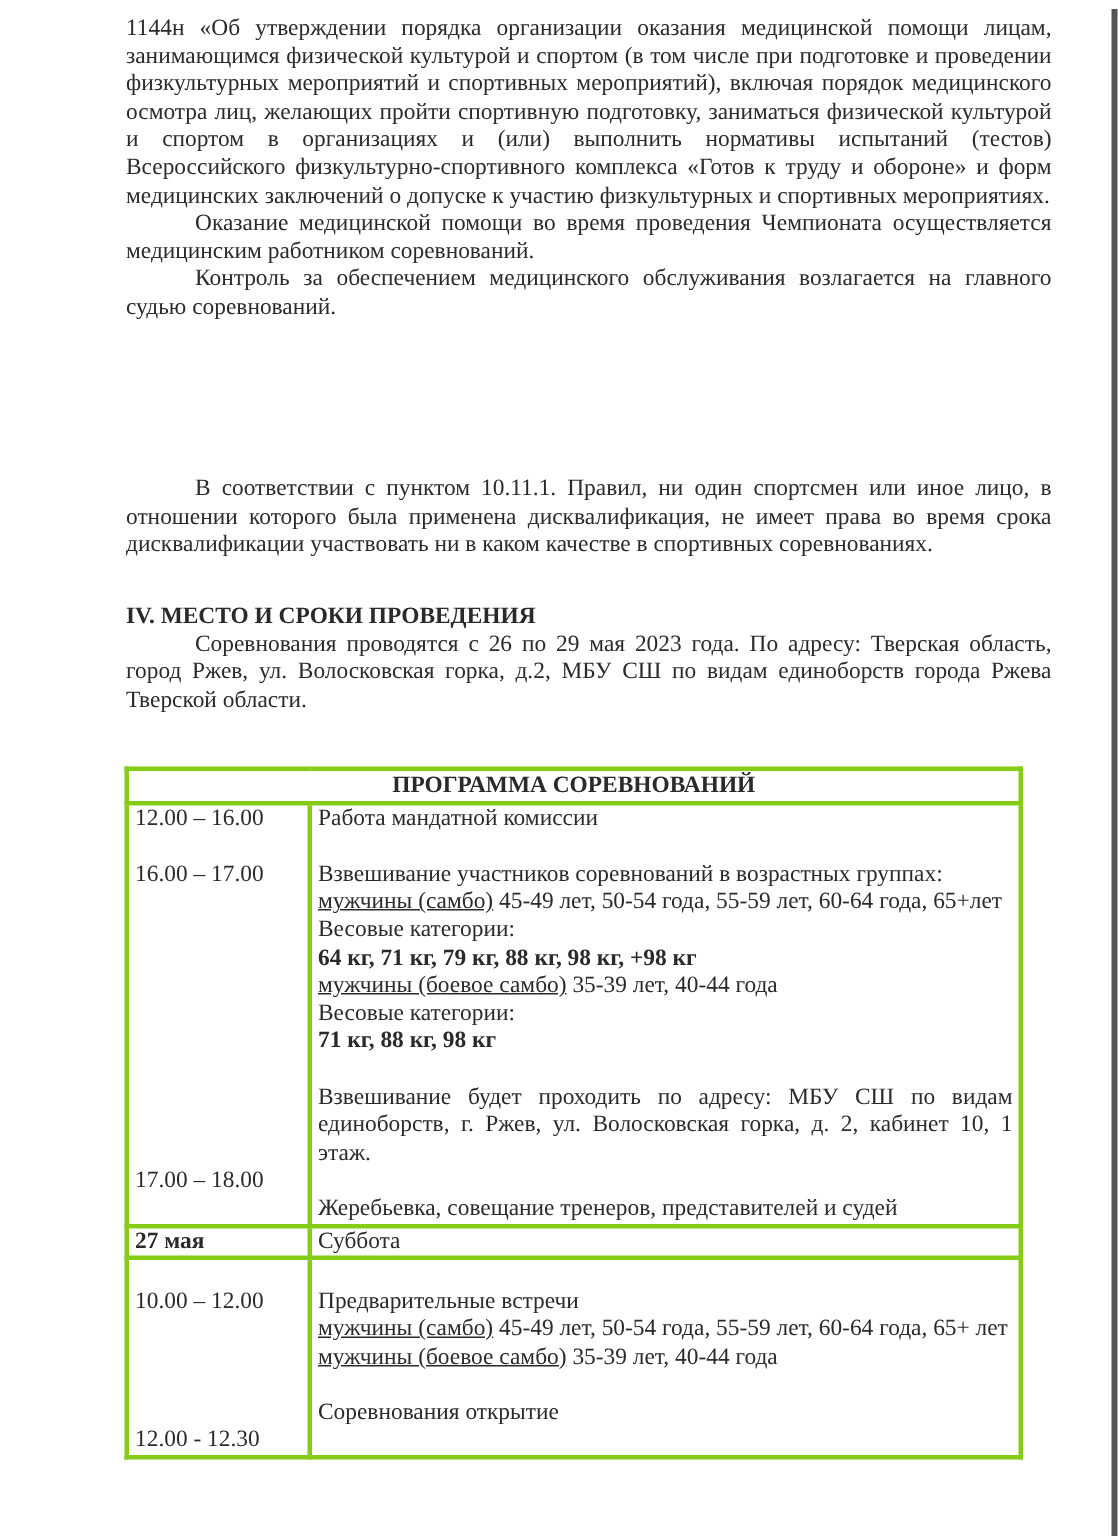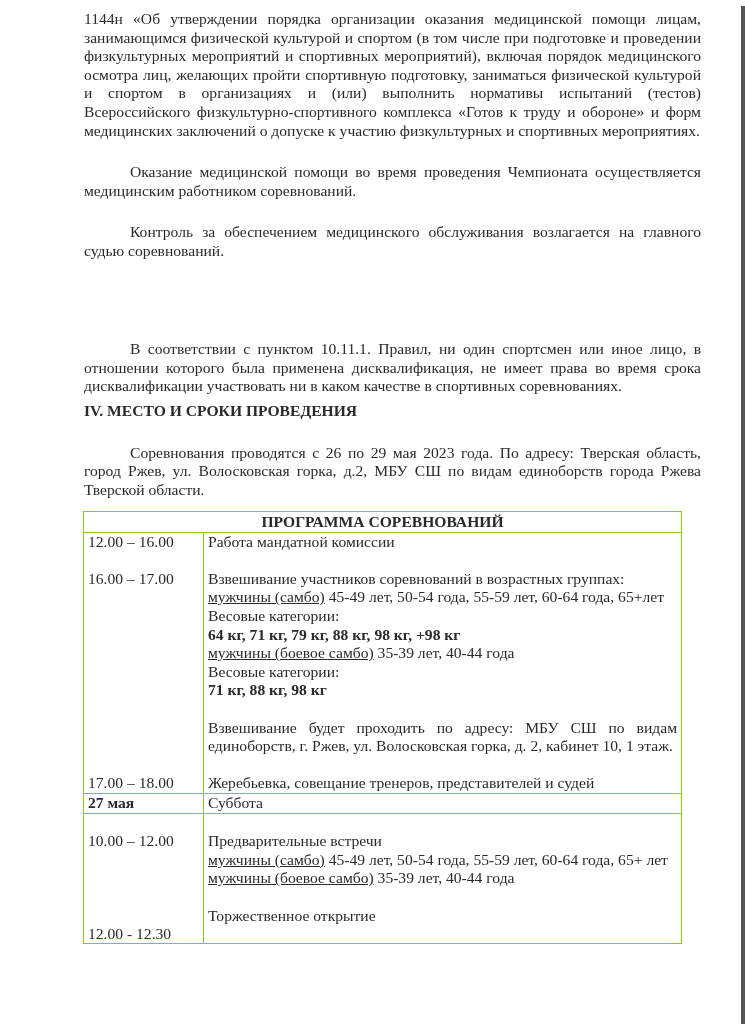--- a/index.html
+++ b/index.html
@@ -5,30 +5,30 @@
   html, body { margin: 0; padding: 0; }
   body {
     width: 745px; height: 1024px; position: relative; overflow: hidden;
     background: #ffffff; color: #2a2a2a;
     font-family: "Liberation Serif", "DejaVu Serif", serif;
     font-size: 15.6px; line-height: 18.6px;
   }
   .page-edge { position: absolute; top: 6px; right: 0; width: 4px; height: 1018px; background: #555; }
   .text-block { position: absolute; left: 84px; width: 617px; }
   p { margin: 0; text-align: justify; text-align-last: left; }
-  p.indent { text-indent: 46px; margin-top: 23px; }
+  p.indent { text-indent: 46px; }
   .heading { font-weight: bold; text-align: left; font-size: 15.6px; margin: 0; }
   #top { top: 10px; }
   #sanctions { top: 317px; }
   #section4 { top: 402px; }
   table {
     position: absolute; left: 83px; top: 511px; width: 599px;
     border-collapse: collapse; font-size: 15.6px; line-height: 18.6px;
   }
-  td { border: 1px solid #84cc16; padding: 0 4px; vertical-align: top; }
+  td { border: 3px solid #84cc16; padding: 0 4px; vertical-align: top; }
   td.time { width: 111px; }
   .prog-title { text-align: center; font-weight: bold; font-size: 15.6px; padding: 1px 0 0 0; }
   .day { font-weight: bold; }
   .u { text-decoration: underline; }
   .b { font-weight: bold; }
   .i { text-align: justify; display: block; }
   .gap { height: 18.6px; }
 </style>
 </head>
 <body>
@@ -89,17 +89,17 @@
       <div>10.00 – 12.00</div>
       <div style="height:74px"></div>
       <div>12.00 - 12.30</div>
     </td>
     <td>
       <div class="gap"></div>
       <div>Предварительные встречи</div>
       <div><span class="u">мужчины (самбо)</span><span> 45-49 лет, 50-54 года, 55-59 лет, 60-64 года, 65+ лет</span></div>
       <div><span class="u">мужчины (боевое самбо)</span><span> 35-39 лет, 40-44 года</span></div>
       <div class="gap"></div>
-      <div>Торжественное открытие</div>
+      <div>Соревнования открытие</div>
     </td>
   </tr>
 </tbody>
   </table>
 
 </body></html>

